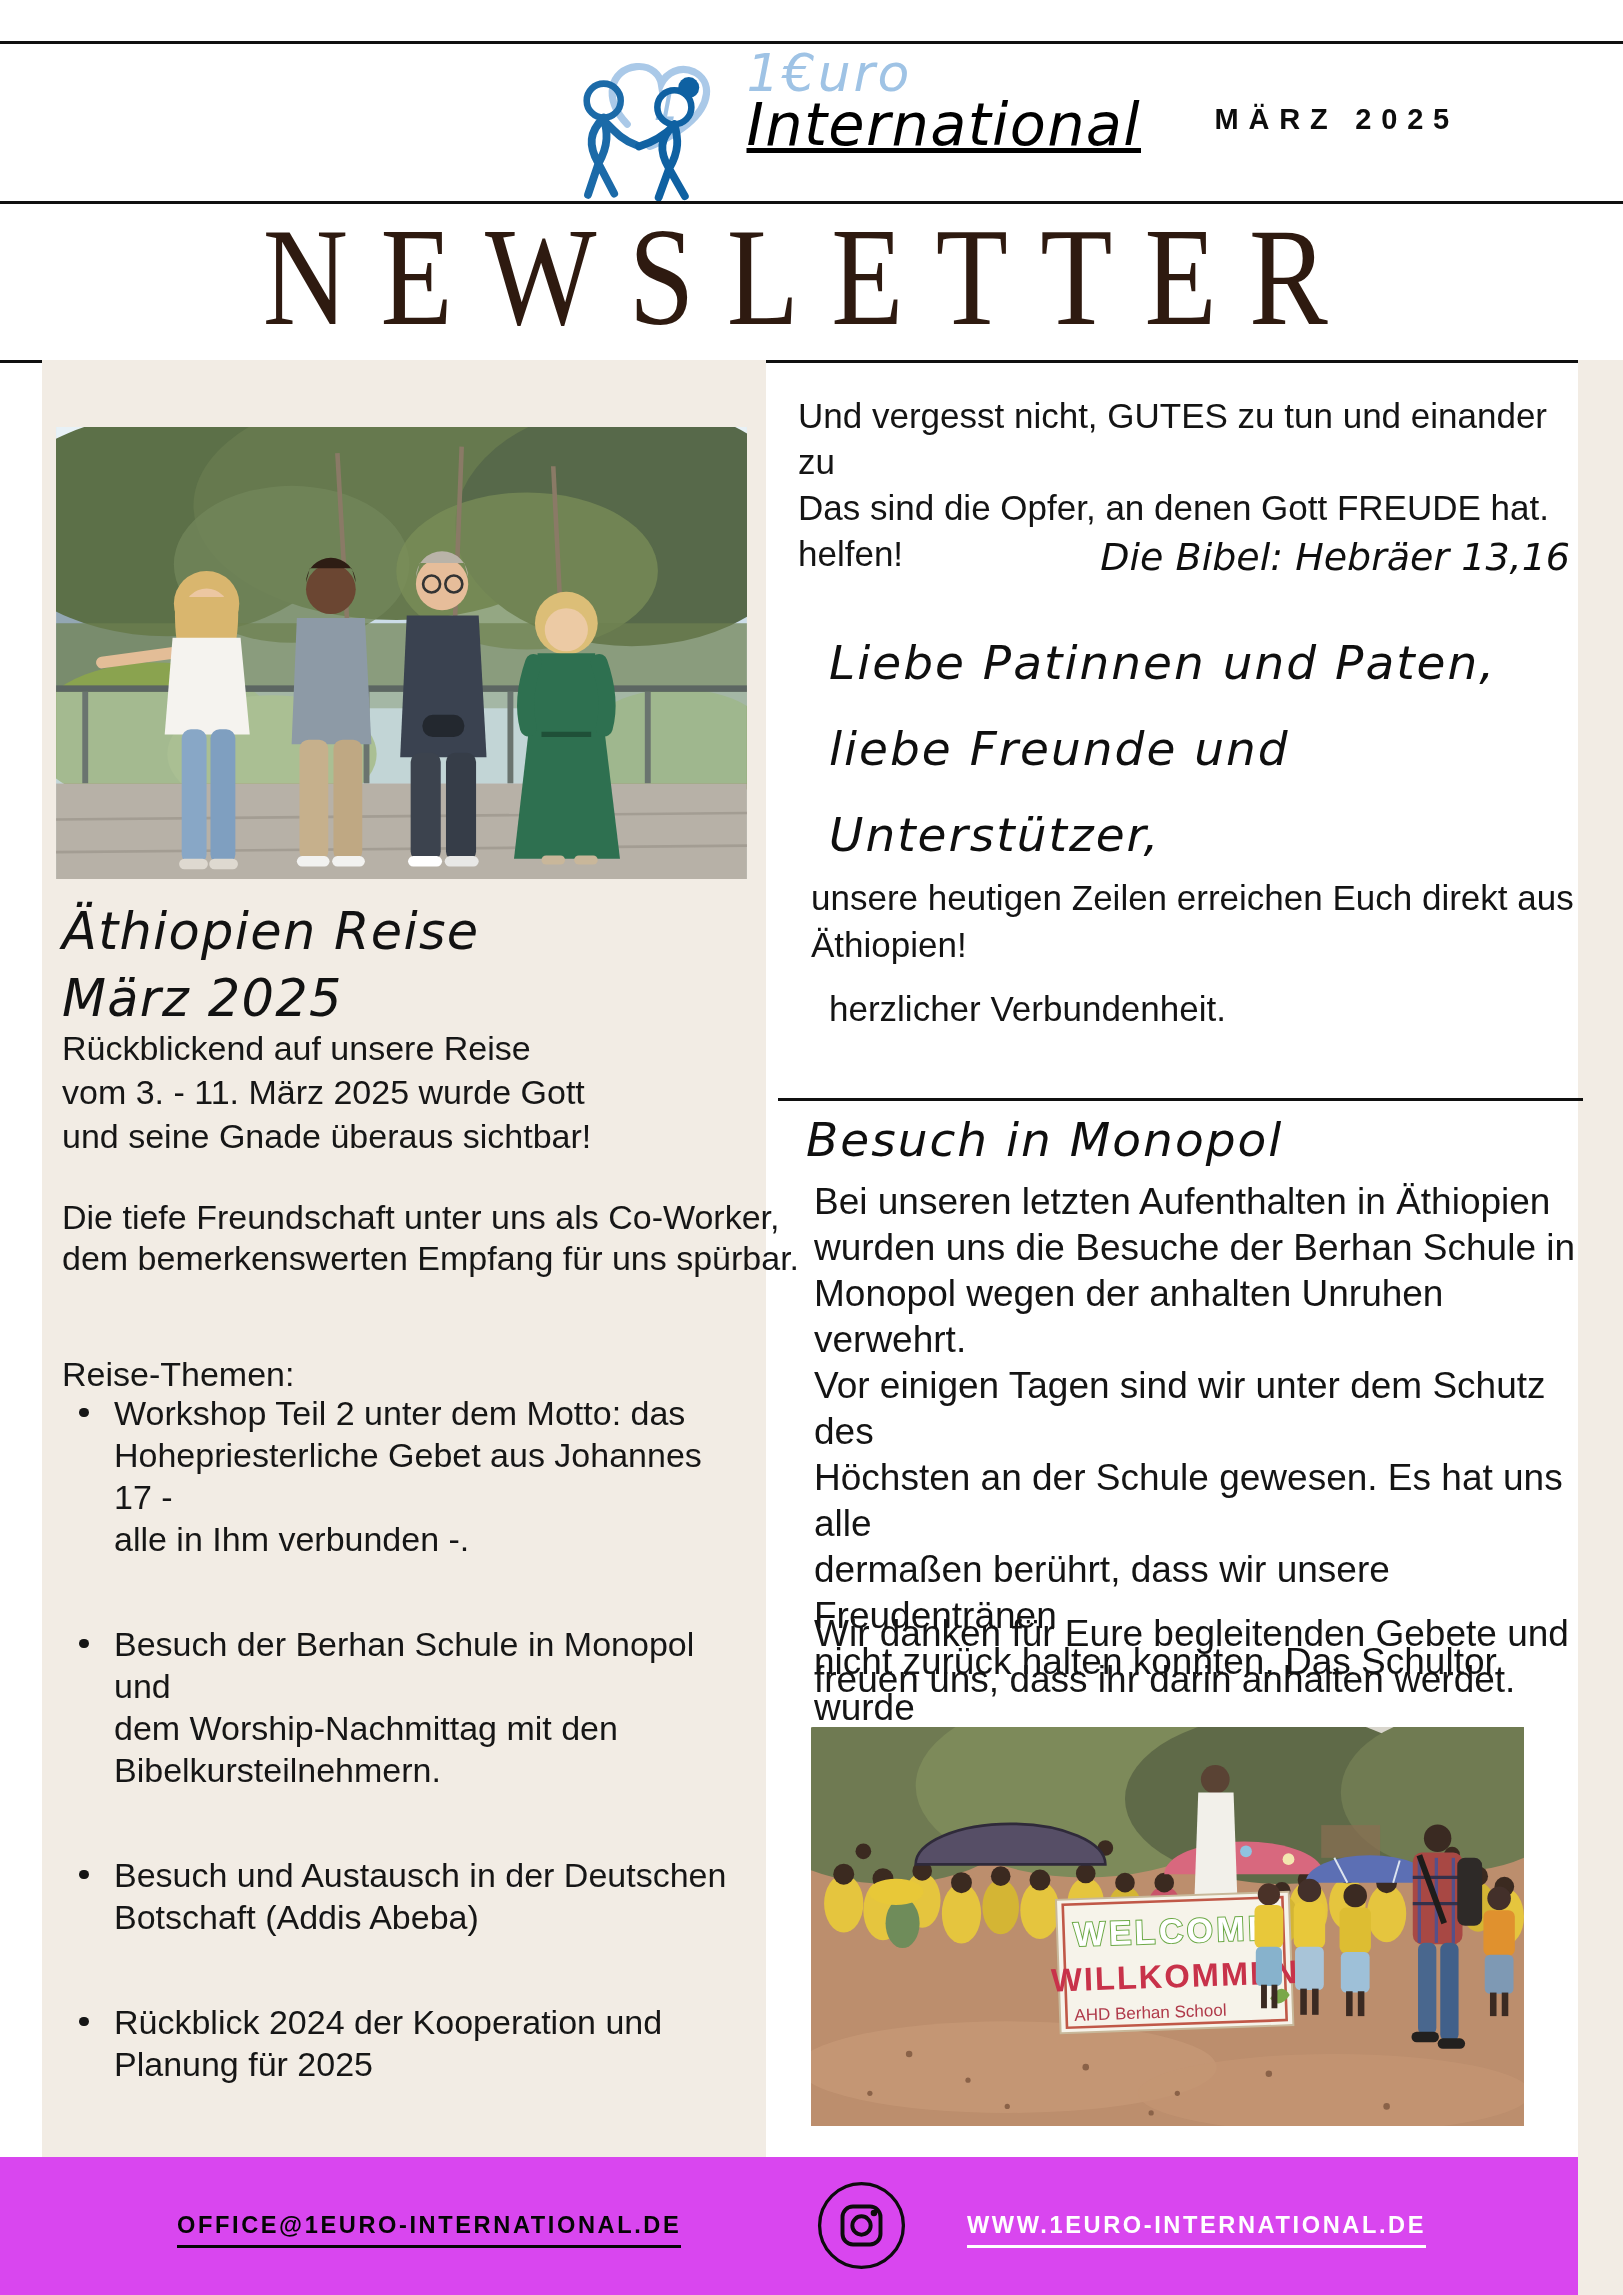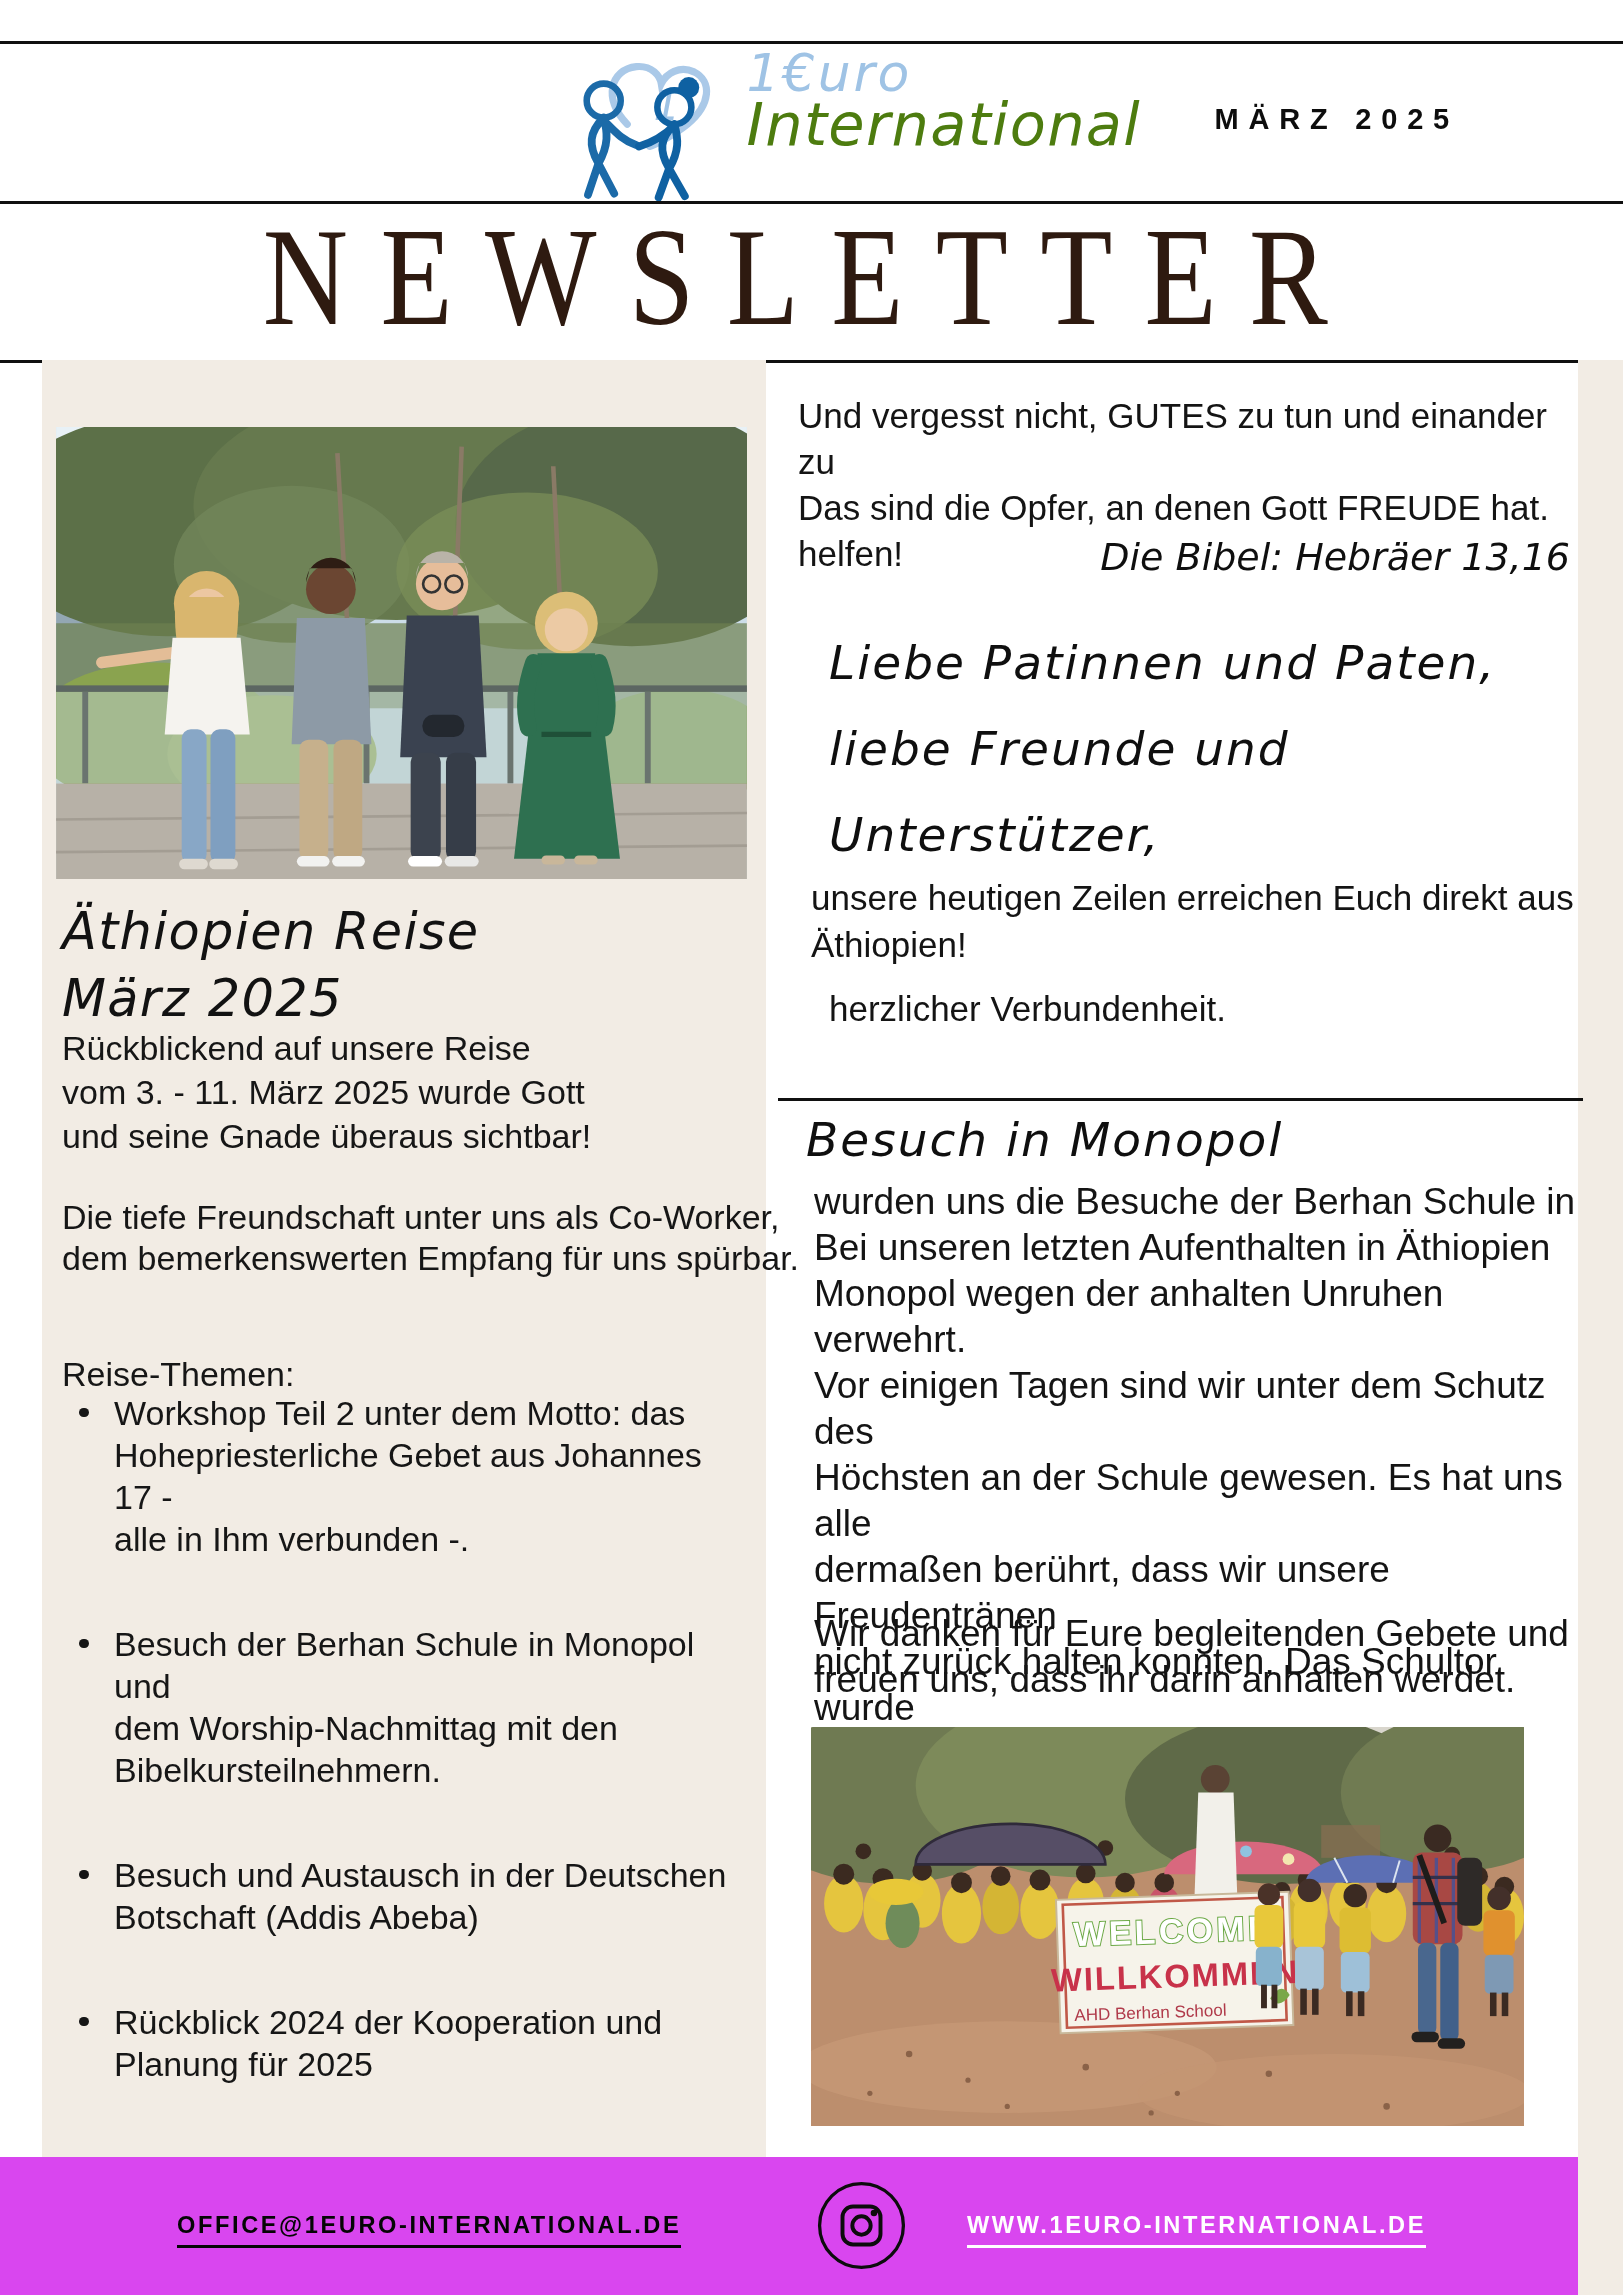--- a/index.html
+++ b/index.html
@@ -8,21 +8,21 @@
     font-family:"Liberation Sans", sans-serif;color:#1a1a1a;overflow:hidden;
   }
   .abs{position:absolute;}
   .rule{position:absolute;left:0;width:1623px;height:3.3px;background:#101010;}
   .hand{font-family:"DejaVu Sans", sans-serif;font-style:italic;}
 
   
   .logo-wrap{left:576px;top:47px;display:flex;align-items:flex-start;}
   .logo-text{margin-left:6.5px;line-height:1;}
   .logo-line1{font-size:52px;color:#9fc3e5;letter-spacing:2.6px;}
-  .logo-line2{font-size:59px;color:#4d7c0f;letter-spacing:1.3px;margin-top:-3.9px;}
+  .logo-line2{font-size:59px;color:#000000;letter-spacing:1.3px;margin-top:-3.9px;text-decoration:underline;}
   .issue-date{right:164px;top:103px;font-size:29px;font-weight:700;letter-spacing:9.8px;color:#0d0d0d;}
 
   
   .nl-title{
     left:0;top:208px;width:1623px;text-align:center;
     font-family:"Liberation Serif", serif;font-weight:500;
     font-size:139px;letter-spacing:38px;color:#2e1a10;line-height:1;
     transform:scaleX(0.85);transform-origin:50% 50%;
   }
 
@@ -228,22 +228,22 @@
     <div>Äthiopien!</div>
   </div>
 <div class="abs greeting-body2">
     <div>herzlicher Verbundenheit.</div>
   </div>
 
 <div class="abs divider"></div>
 
 <div class="abs hand monopol-heading">Besuch in Monopol</div>
 <div class="abs monopol-body">
+    <div>Bei unseren letzten Aufenthalten in Äthiopien</div>
     <div>wurden uns die Besuche der Berhan Schule in</div>
-    <div>Bei unseren letzten Aufenthalten in Äthiopien</div>
     <div>Monopol wegen der anhalten Unruhen verwehrt.</div>
     <div>Vor einigen Tagen sind wir unter dem Schutz des</div>
     <div>Höchsten an der Schule gewesen. Es hat uns alle</div>
     <div>dermaßen berührt, dass wir unsere  Freudentränen</div>
     <div>nicht zurück halten konnten.  Das Schultor wurde</div>
     <div>geöffnet, und die jubelnden Schüler und Lehrer</div>
     <div>begrüßten uns.</div>
   </div>
 <div class="abs thanks-block">
     <div>Wir danken für Eure begleitenden Gebete und</div>

